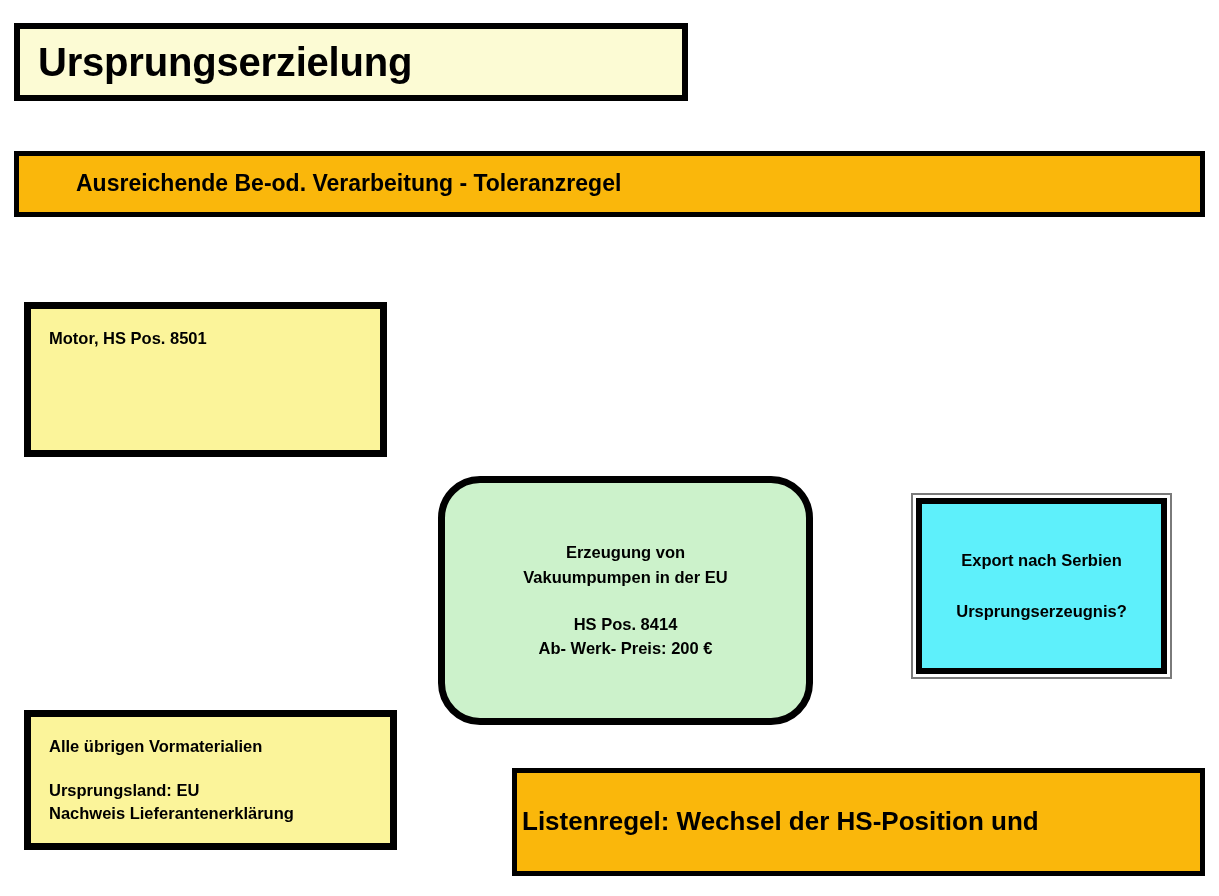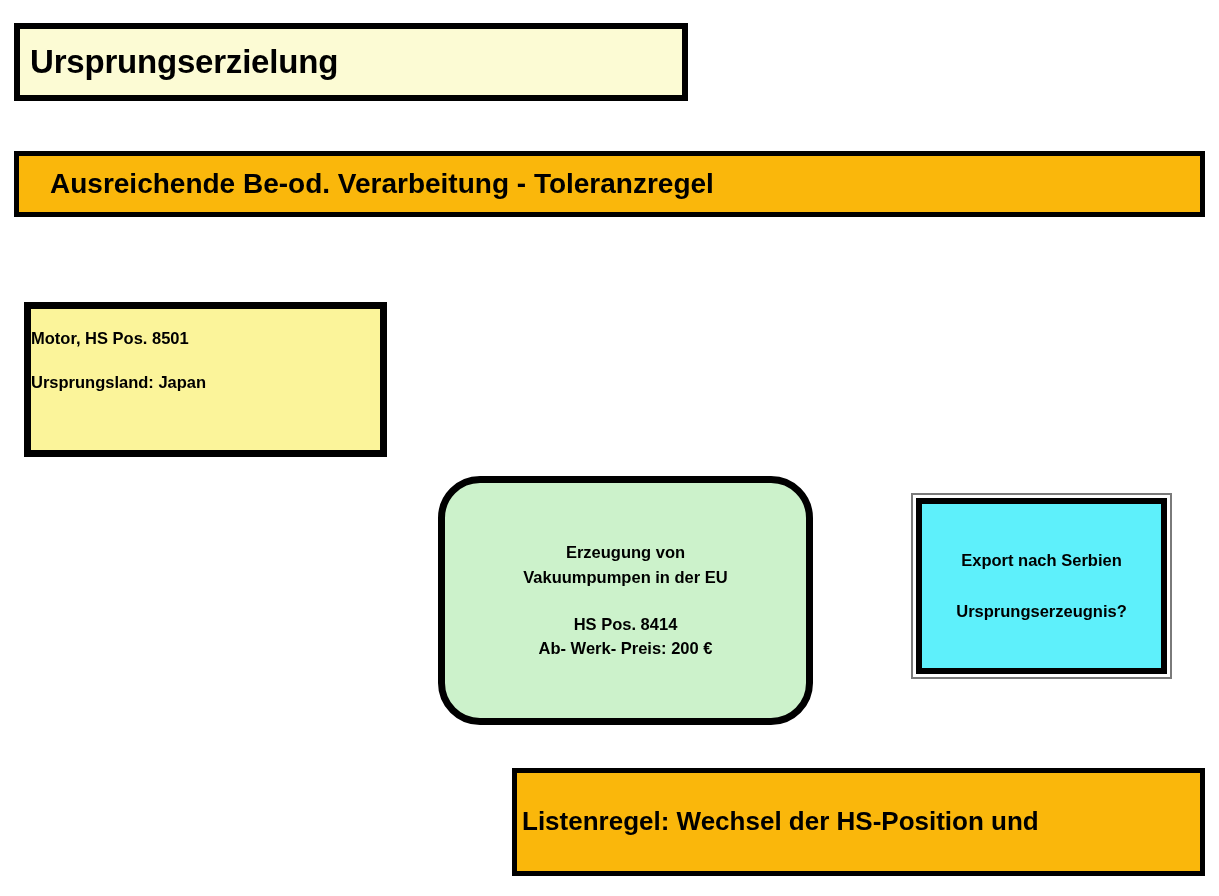--- a/index.html
+++ b/index.html
@@ -28,56 +28,57 @@
     top: 23px;
     width: 674px;
     height: 78px;
     background: #fcfbd4;
     border: 6px solid #000000;
     box-sizing: border-box;
     display: flex;
     align-items: center;
   }
   .title-text {
-    font-size: 33px;
+    font-size: 40px;
     font-weight: bold;
     letter-spacing: -0.2px;
-    padding-left: 10px;
+    padding-left: 18px;
     line-height: 1.05;
     white-space: nowrap;
   }
 
   
   .header-bar {
     position: absolute;
     left: 14px;
     top: 151px;
     width: 1191px;
     height: 66px;
     background: #fab70b;
     border: 5px solid #000000;
     box-sizing: border-box;
     display: flex;
     align-items: center;
   }
   .header-text {
-    font-size: 28px;
-    font-weight: bold;
-    padding-left: 31px;
+    font-size: 23px;
+    font-weight: bold;
+    padding-left: 18px;
     line-height: 1.1;
     white-space: nowrap;
+    margin-left: 39px;
   }
 
   
   .mat-box {
     position: absolute;
     background: #fbf49a;
     border: 7px solid #000000;
     box-sizing: border-box;
-    padding: 18px 16px 14px 0;
+    padding: 18px 16px 14px 18px;
   }
   .mat-box .line {
     font-size: 16.5px;
     font-weight: bold;
     line-height: 1.35;
     white-space: nowrap;
   }
   .mat-box .spacer {
     height: 22px;
   }
@@ -178,24 +179,29 @@
     <div class="title-text">Ursprungserzielung</div>
   </div>
 
   <div class="header-bar">
     <div class="header-text">Ausreichende Be-od. Verarbeitung - Toleranzregel</div>
   </div>
 
   <div class="mat-box" id="mat-box-1">
     <div class="line">Motor, HS Pos. 8501</div>
     <div class="spacer"></div>
-    <div class="line">Ursprungsland: Japan</div>
-  </div>
-
-
+  </div>
+
+
+  <div class="mat-box" id="mat-box-3">
+    <div class="line">Alle übrigen Vormaterialien</div>
+    <div class="spacer"></div>
+    <div class="line">Ursprungsland: EU</div>
+    <div class="line">Nachweis Lieferantenerklärung</div>
+  </div>
 
   <div class="process-box">
     <div class="line">Erzeugung von</div>
     <div class="line">Vakuumpumpen in der EU</div>
     <div class="spacer"></div>
     <div class="line">HS Pos. 8414</div>
     <div class="line">Ab- Werk- Preis: 200 €</div>
   </div>
 
   <div class="export-outer">

